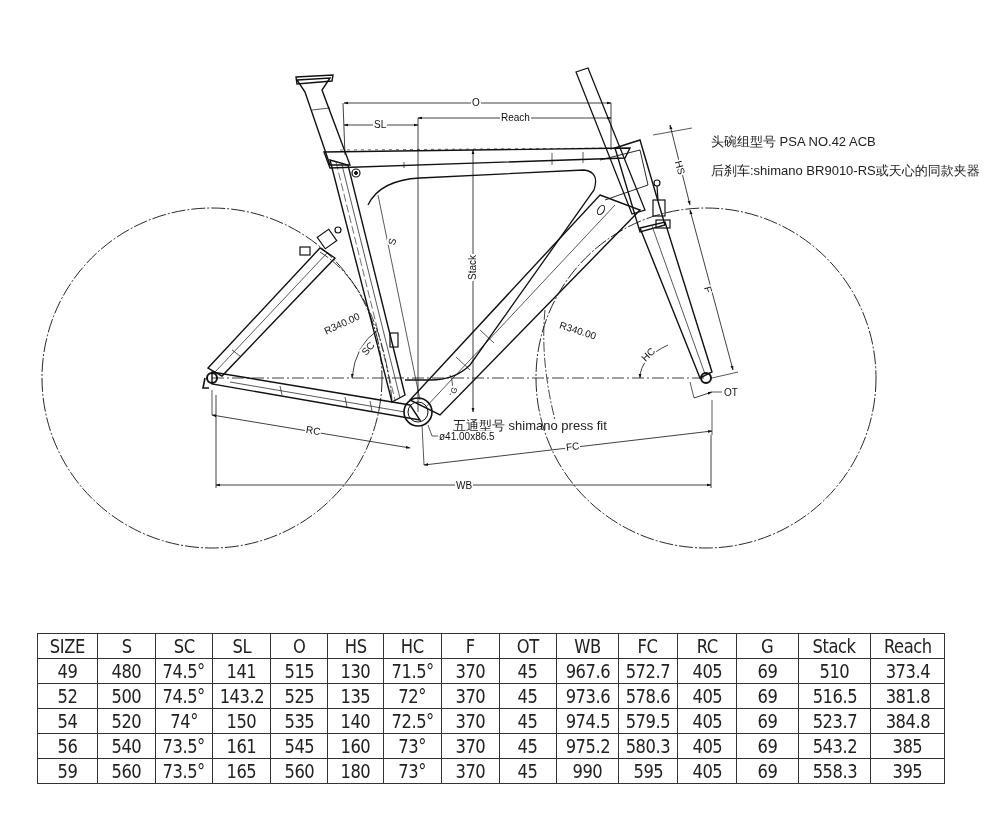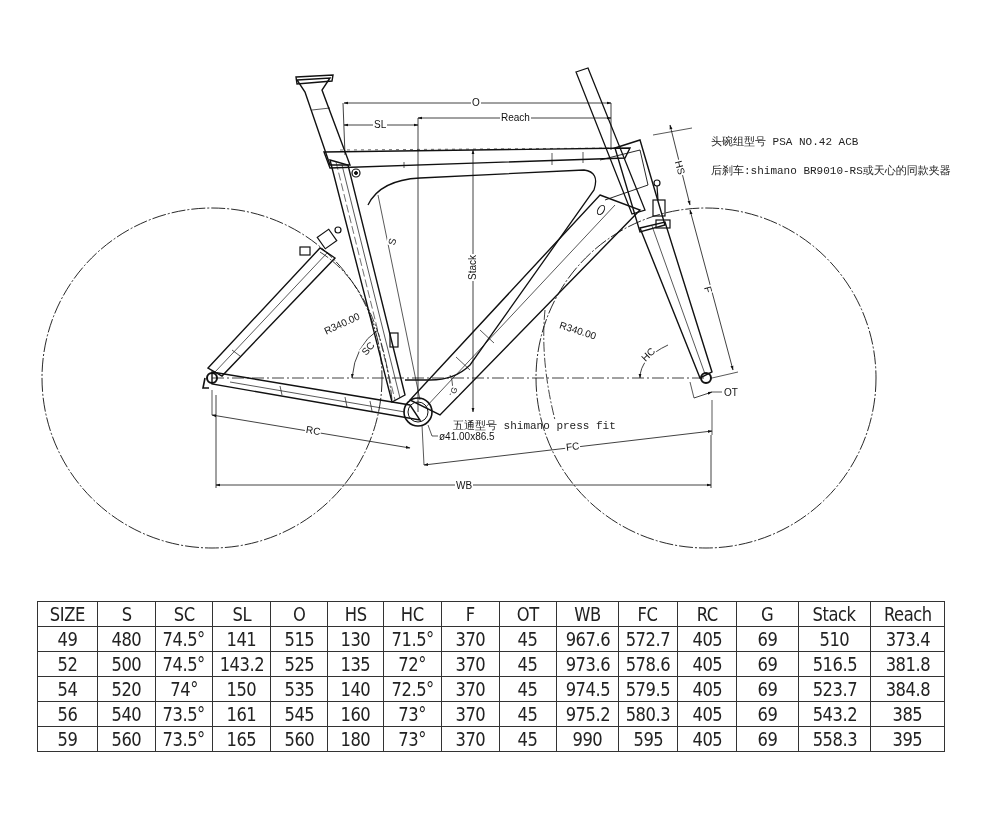--- a/index.html
+++ b/index.html
@@ -1,20 +1,20 @@
 <!DOCTYPE html>
 <html><head>
 <meta charset="utf-8">
 <style>
   html, body { margin: 0; padding: 0; background: #ffffff; }
   body { width: 1000px; height: 814px; position: relative; overflow: hidden; font-family: "DejaVu Sans", sans-serif; }
   #drawing { position: absolute; left: 0; top: 0; width: 1000px; height: 600px; }
-  .note { position: absolute; font-family: Liberation Mono, monospace; font-size: 11px; color: #222; white-space: nowrap; line-height: 12px; }
+  .note { position: absolute; font-family: Liberation Sans, sans-serif; font-size: 13px; color: #222; white-space: nowrap; line-height: 12px; }
   .dim-label { position: absolute; font-family: "Liberation Sans", sans-serif; font-size: 10px; color: #111; white-space: nowrap; background: #fff; padding: 0 1px; line-height: 11px; }
-  #geo-table { position: absolute; left: 37px; top: 601px; border-collapse: collapse; table-layout: fixed; }
+  #geo-table { position: absolute; left: 37px; top: 633px; border-collapse: collapse; table-layout: fixed; }
   #geo-table td, #geo-table th {
     border: 1.3px solid #333; height: 24px; padding: 0; text-align: center; vertical-align: middle;
     font-family: "DejaVu Sans", sans-serif; font-weight: normal; font-size: 19px; color: #222; letter-spacing: -0.5px;
     transform-origin: center; overflow: hidden; white-space: nowrap;
   }
   #geo-table th span, #geo-table td span { display: inline-block; transform: scaleX(0.86); }
 </style>
 </head>
 <body>
 

